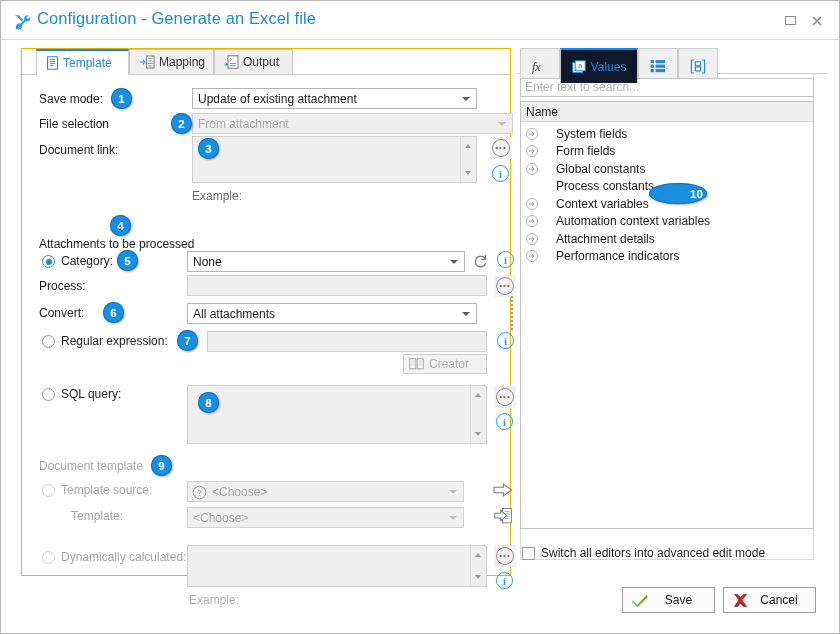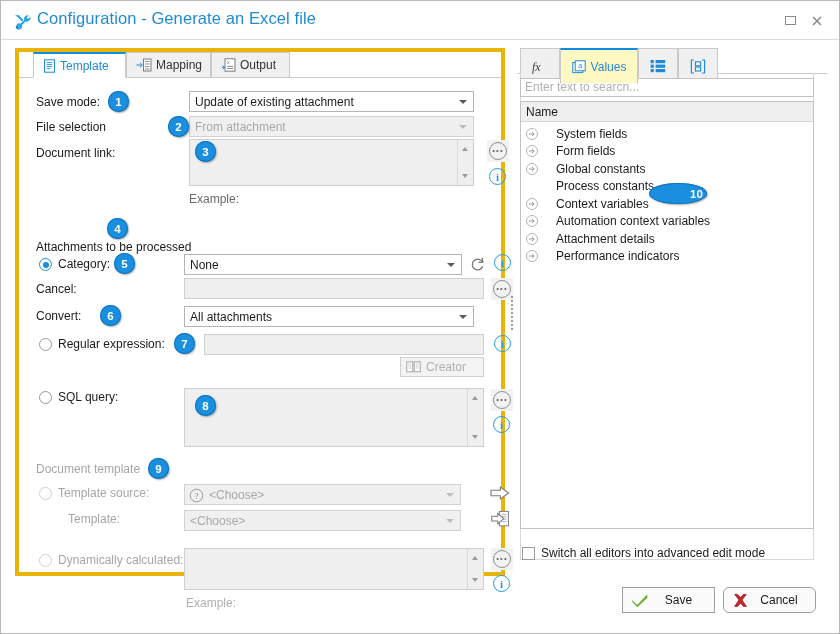--- a/index.html
+++ b/index.html
@@ -38,22 +38,22 @@
     cursor:default;
   }
   .win-max { right:40px; }
   .win-close { right:14px; }
   .win-max span {
     display:block; width:11px; height:9px; margin:3px 0 0 2px;
     border:1.4px solid #8a8a8a; box-sizing:border-box;
   }
   
   .left-panel {
-    position:absolute; left:14px; top:47px; width:490px; height:528px;
-    border:4px solid #eab308;
+    position:absolute; left:20px; top:47px; width:490px; height:528px;
+    border:1px solid #eab308;
     background:#ffffff;
     box-sizing:border-box;
   }
   .tabstrip {
     position:absolute; left:0; top:0; height:26px; width:100%;
   }
   .tab {
     position:absolute; top:0; height:26px;
     background:#f0f0f0;
     border:1px solid #c9c9c9;
@@ -165,21 +165,21 @@
     position:absolute; left:517px; top:47px; width:309px; height:528px;
   }
   .rtabs { position:absolute; left:0; top:0; height:26px; width:100%; }
   .rtab {
     position:absolute; top:0; height:36px; box-sizing:border-box;
     background:#f0f0f0; border:1px solid #c9c9c9;
     display:flex; align-items:center; justify-content:center; gap:4px;
     padding:0 8px; font-size:12px; color:#333;
   }
   .rtab.active {
-    background:#fef9c3; border-top:2px solid #0c8ce3; border-bottom:1px solid #fff;
+    background:#0f172a; border-top:2px solid #0c8ce3; border-bottom:1px solid #fff;
     color:#1f8ad6; z-index:3;
   }
   .rtabs-line { position:absolute; left:0; top:25px; width:100%; height:1px; background:#c9c9c9; }
   .searchbox {
     position:absolute; left:2px; top:30px; width:294px; height:19px;
     box-sizing:border-box; border:1px solid #c2c2c2; background:#fff;
     font-size:12px; color:#b0b0b0; padding-left:4px; line-height:17px;
   }
   .treebox {
     position:absolute; left:2px; top:53px; width:294px; height:428px;
@@ -290,21 +290,21 @@
 
       <div class="lbl" style="left:17px; top:17px;">Save mode:</div>
       <div class="badge" style="left:89px; top:13px;">1</div>
       <div class="combo" style="left:170px; top:13px; width:285px;">
         <span>Update of existing attachment</span>
         <i class="caret"></i>
       </div>
 
       <div class="lbl" style="left:17px; top:42px;">File selection</div>
       <div class="badge" style="left:149px; top:38px;">2</div>
-      <div class="combo dis" style="left:170px; top:38px; width:285px;">
+      <div class="combo dis" style="left:170px; top:38px; width:321px;">
         <span>From attachment</span>
         <i class="caret"></i>
       </div>
 
       <div class="lbl" style="left:17px; top:68px;">Document link:</div>
       <div class="badge" style="left:176px; top:63px;">3</div>
       <div class="area" style="left:170px; top:61px; width:285px; height:47px;">
         <div class="spinner">
           <i class="up"></i>
           <i class="dn"></i>
@@ -327,21 +327,21 @@
         <i class="caret"></i>
       </div>
       <div class="iconbtn" style="left:447px; top:175px; width:22px; height:22px;">
         <svg width="17" height="17" viewBox="0 0 17 17">
           <path d="M13.4 6.2 a5.3 5.3 0 1 0 0.3 4" stroke="#777" stroke-width="1.3" fill="none"></path>
           <path d="M9.4 6.4 l4.4 -0.3 -0.6 -4.2" stroke="#777" stroke-width="1.3" fill="none"></path>
         </svg>
       </div>
       <div class="infoico" style="left:475px; top:176px;">i</div>
 
-      <div class="lbl" style="left:17px; top:204px;">Cancel:</div>
+      <div class="lbl" style="left:17px; top:204px;">Process:</div>
       <div class="txt" style="left:165px; top:200px; width:300px;"></div>
       <div class="ellbtn" style="left:472px; top:200px;">
         <span class="circ">•••</span>
       </div>
 
       <div class="lbl" style="left:17px; top:231px;">Convert:</div>
       <div class="badge" style="left:81px; top:227px;">6</div>
       <div class="combo" style="left:165px; top:228px; width:290px;">
         <span>All attachments</span>
         <i class="caret"></i>
@@ -574,21 +574,21 @@
 
   <div class="btn" style="left:621px; top:586px; width:93px;">
     <span style="margin-left:8px; display:flex;">
       <svg width="18" height="15" viewBox="0 0 18 15">
         <path d="M1.6 7.4 L6.2 12 L16 1.6 L16.6 4.4 L6.4 14.2 L1 8.6 Z" fill="#6cae2a"></path>
       </svg>
     </span>
     <span class="bl">Save</span>
   </div>
 
-  <div class="btn" style="left:722px; top:586px; width:93px;border-radius:6px;">
+  <div class="btn" style="left:722px; top:586px; width:93px;">
     <span style="margin-left:8px; display:flex;">
       <svg width="17" height="15" viewBox="0 0 17 15">
         <path d="M2.6 1.4 L5.6 1.4 L8.5 4.6 L11.4 1.4 L14.4 1.4 L10 6.9 L14.4 13.4 L11.4 13.4 L8.5 10 L5.6 13.4 L2.6 13.4 L7 6.9 Z" fill="#c9252b" stroke="#8f1318" stroke-width="0.7"></path>
       </svg>
     </span>
     <span class="bl">Cancel</span>
   </div>
 
 </div>
 

